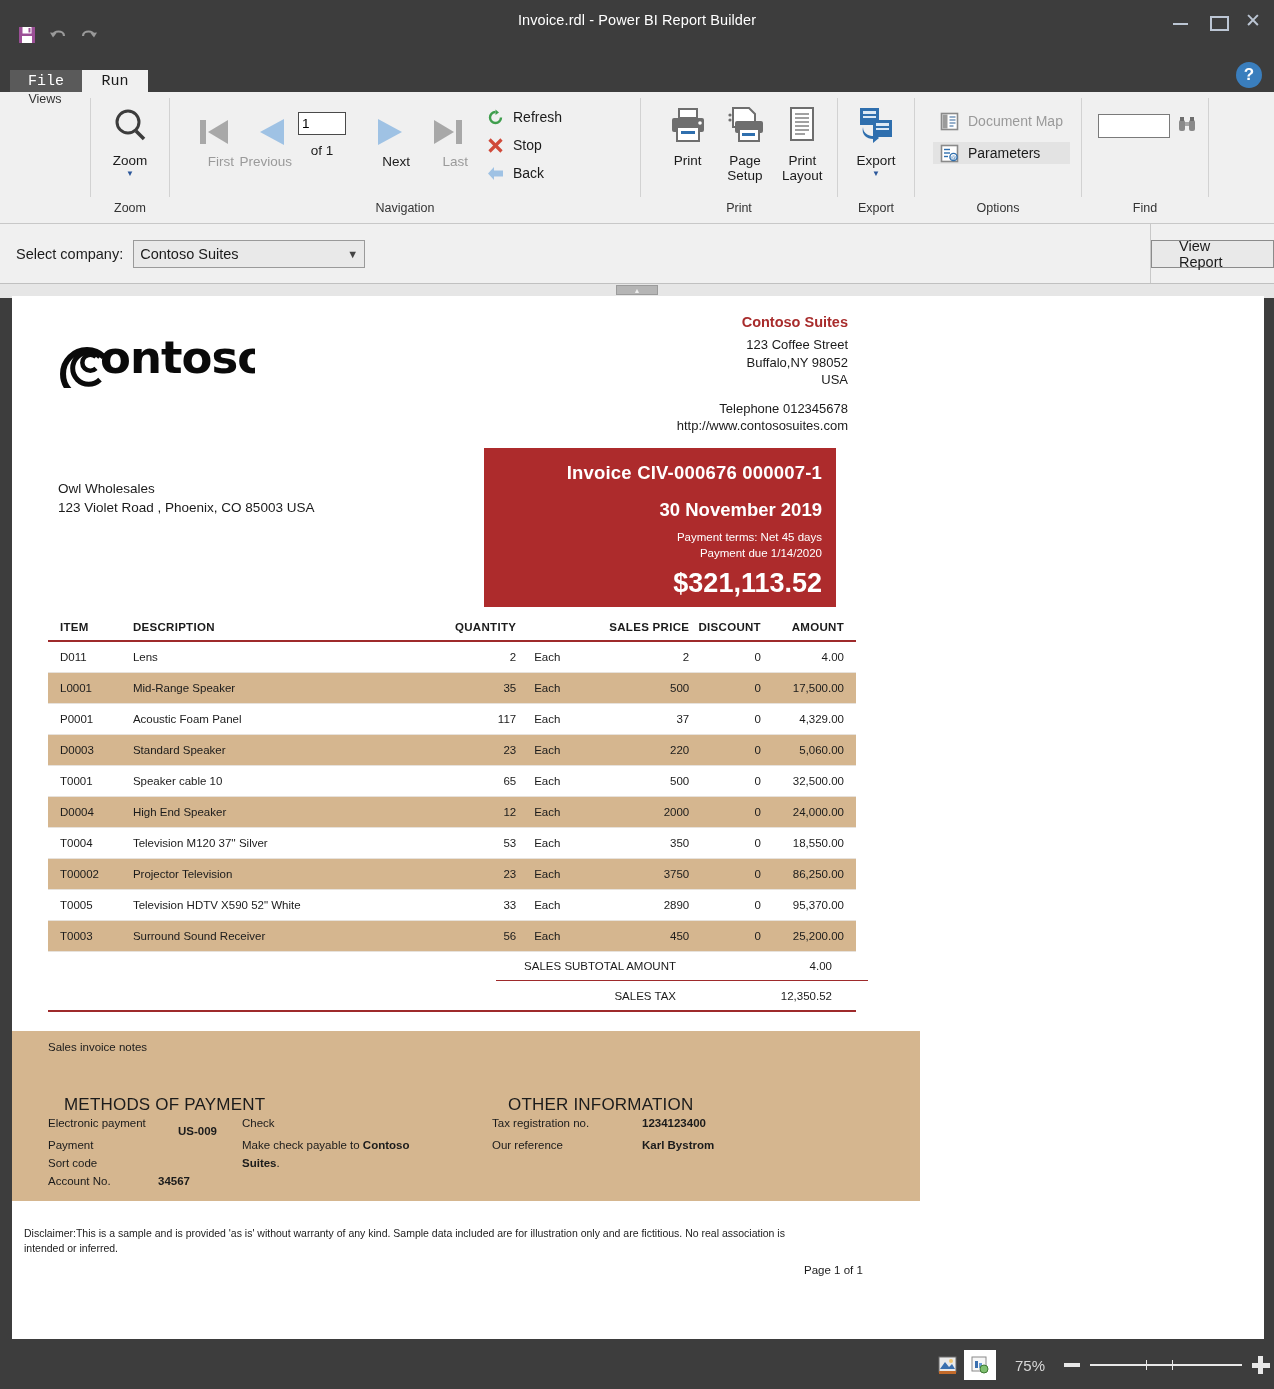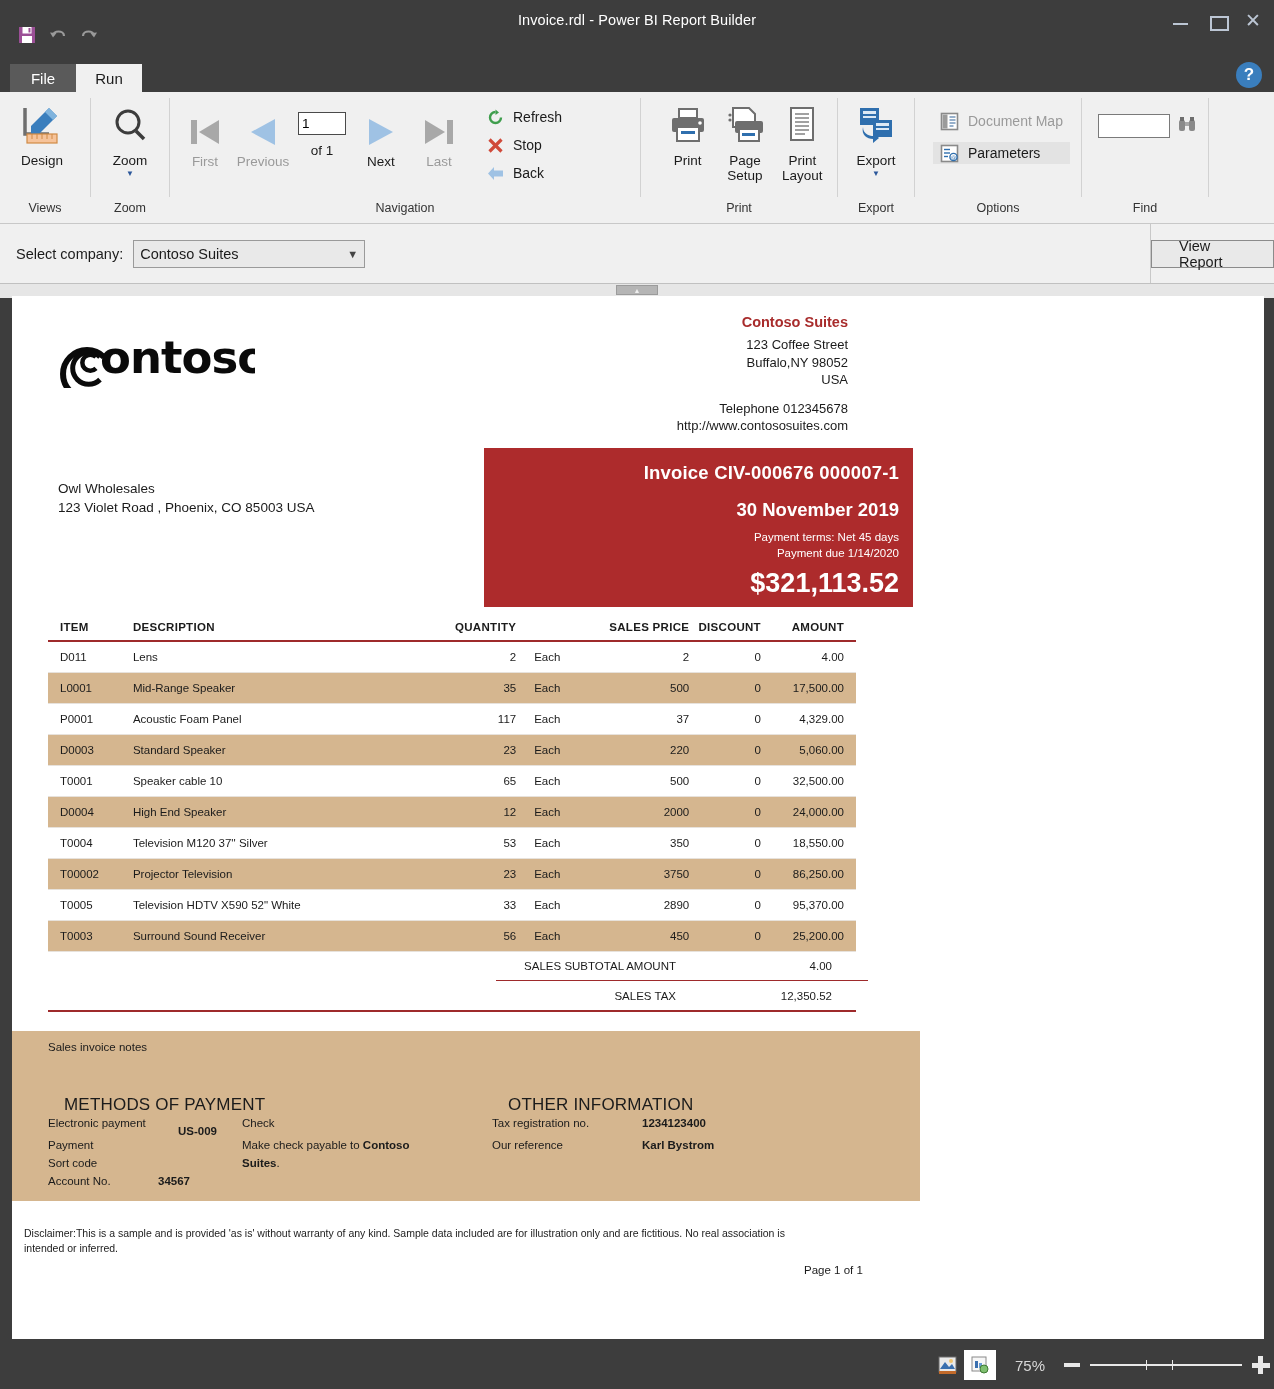--- a/index.html
+++ b/index.html
@@ -31,22 +31,22 @@
   .wincontrols {
     position:absolute; right:10px; top:10px; display:flex; gap:14px; align-items:center;
   }
   .wc { width:22px; height:22px; position:relative; cursor:default; }
   .wc-min::after { content:""; position:absolute; left:3px; top:13px; width:15px; height:2px; background:#bcc6d4; }
   .wc-max::after { content:""; position:absolute; left:4px; top:6px; width:15px; height:11px; border:2px solid #bcc6d4; }
   .wc-close { color:#bcc6d4; font-size:19px; line-height:22px; text-align:center; font-family:"Liberation Sans",sans-serif; }
 
   
   .tabstrip { height:46px; background:#3d3d3d; display:flex; align-items:flex-end; padding-left:10px; position:relative; }
-  .tab { height:28px; min-width:66px; padding:0 18px; display:flex; align-items:center; justify-content:center;
-         font-size:15px; color:#ffffff; }
+  .tab { height:22px; min-width:66px; padding:0 18px; display:flex; align-items:center; justify-content:center;
+         font-size:15px; color:#ffffff;font-family:Liberation Mono, monospace; }
   .tab.file { background:#5a5a5a; }
   .tab.active { background:#f0f0f0; color:#1b1b1b; }
   .help-btn {
     position:absolute; right:12px; bottom:4px; width:26px; height:26px; border-radius:50%;
     background:#3a7ebd; color:#fff; font-size:17px; font-weight:bold; display:flex; align-items:center; justify-content:center;
   }
 
   
   .ribbon {
     height:132px; background:#f0f0f0; display:flex; position:relative;
@@ -55,21 +55,21 @@
   .rgroup { display:flex; flex-direction:column; position:relative; height:132px; }
   .rgroup .rbody { flex:1; display:flex; align-items:flex-start; padding:4px 6px 0 6px; }
   .rgroup .rlabel { height:23px; font-size:12.5px; color:#333; display:flex; align-items:flex-start; justify-content:center; }
   .rsep { width:1px; background:#d2d2d2; margin:6px 0 26px 0; }
 
   .bigbtn { width:72px; display:flex; flex-direction:column; align-items:center; padding-top:6px; cursor:default; }
   .bigbtn .glyph { height:48px; display:flex; align-items:center; justify-content:center; }
   .bigbtn .cap { font-size:13.5px; color:#1b1b1b; text-align:center; line-height:15px; margin-top:3px; }
   .caret { font-size:8px; color:#2b579a; margin-top:1px; }
 
-  .navbtn { width:58px; display:flex; flex-direction:column; align-items:center; padding-top:16px; }
+  .navbtn { width:58px; display:flex; flex-direction:column; align-items:flex-end; padding-top:16px; }
   .navbtn .glyph { height:40px; display:flex; align-items:center; justify-content:center; }
   .navbtn .cap { font-size:13.5px; color:#9a9a9a; margin-top:2px; }
   .navbtn.enabled .cap { color:#1b1b1b; }
 
   .pagebox { display:flex; flex-direction:column; align-items:center; padding-top:16px; width:60px; }
   .pageinput { width:48px; height:23px; border:1px solid #4a4a4a; background:#fff; font-size:13.5px; padding:0 3px;
                font-family:"Liberation Sans",sans-serif; }
   .ofline { font-size:13.5px; color:#1b1b1b; margin-top:8px; }
 
   .smalllist { display:flex; flex-direction:column; gap:6px; padding-top:10px; padding-left:12px; }
@@ -118,21 +118,21 @@
   .company { position:absolute; right:416px; top:18px; text-align:right; width:360px; }
   .company .cname { color:#a82c2c; font-weight:bold; font-size:14.5px; margin-bottom:6px; }
   .company .cline { font-size:13px; line-height:17.5px; color:#1b1b1b; }
   .company .cgap { height:11px; }
 
   
   .customer { position:absolute; left:46px; top:183px; font-size:13.5px; line-height:19px; }
 
   
   .redblock {
-    position:absolute; left:472px; top:152px; width:429px; height:159px;
+    position:absolute; left:472px; top:152px; width:352px; height:159px;
     background:#ad2b2c; color:#fff; text-align:right; padding:14px 14px 4px 0;
   }
   .redblock .rb1 { font-size:18.5px; font-weight:bold; letter-spacing:.2px; }
   .redblock .rb2 { font-size:18.5px; font-weight:bold; margin-top:15px; }
   .redblock .rb3 { font-size:11.5px; margin-top:10px; }
   .redblock .rb4 { font-size:11.5px; margin-top:4px; }
   .redblock .rb5 { font-size:27px; font-weight:bold; margin-top:9px; }
 
   
   .tbl { position:absolute; left:36px; top:325px; width:808px; border-collapse:collapse; }
@@ -228,40 +228,20 @@
 
   <div class="tabstrip">
     <div class="tab file">File</div>
     <div class="tab active">Run</div>
     <div class="help-btn">?</div>
   </div>
 
   <div class="ribbon">
 
     <div class="rgroup" style="width:90px">
-      <div class="rbody">
-        <div class="bigbtn">
-          <div class="glyph">
-            <svg width="46" height="44" viewBox="0 0 46 44">
-              <path d="M6 4 L6 30 L30 30" stroke="#6e6e6e" stroke-width="3.5" fill="none"></path>
-              <path d="M30 4 L38 12 L20 30 L12 30 L12 22 Z" fill="#3a7ebd"></path>
-              <path d="M30 4 L38 12 L34 16 L26 8 Z" fill="#7fb3dd"></path>
-              <rect x="8" y="30" width="30" height="9" fill="#f6c39a" stroke="#d08a45" stroke-width="1.2"></rect>
-              <g stroke="#d08a45" stroke-width="1">
-                <line x1="13" y1="30" x2="13" y2="35"></line>
-                  <line x1="18" y1="30" x2="18" y2="35"></line>
-                <line x1="23" y1="30" x2="23" y2="35"></line>
-                  <line x1="28" y1="30" x2="28" y2="35"></line>
-                <line x1="33" y1="30" x2="33" y2="35"></line>
-              </g>
-            </svg>
-          </div>
-          <div class="cap">Design</div>
-        </div>
-      </div>
       <div class="rlabel">Views</div>
     </div>
     <div class="rsep"></div>
 
     <div class="rgroup" style="width:78px">
       <div class="rbody">
         <div class="bigbtn">
           <div class="glyph">
             <svg width="44" height="44" viewBox="0 0 44 44">
               <circle cx="20" cy="18" r="11" stroke="#3c3c3c" stroke-width="3" fill="none"></circle>

